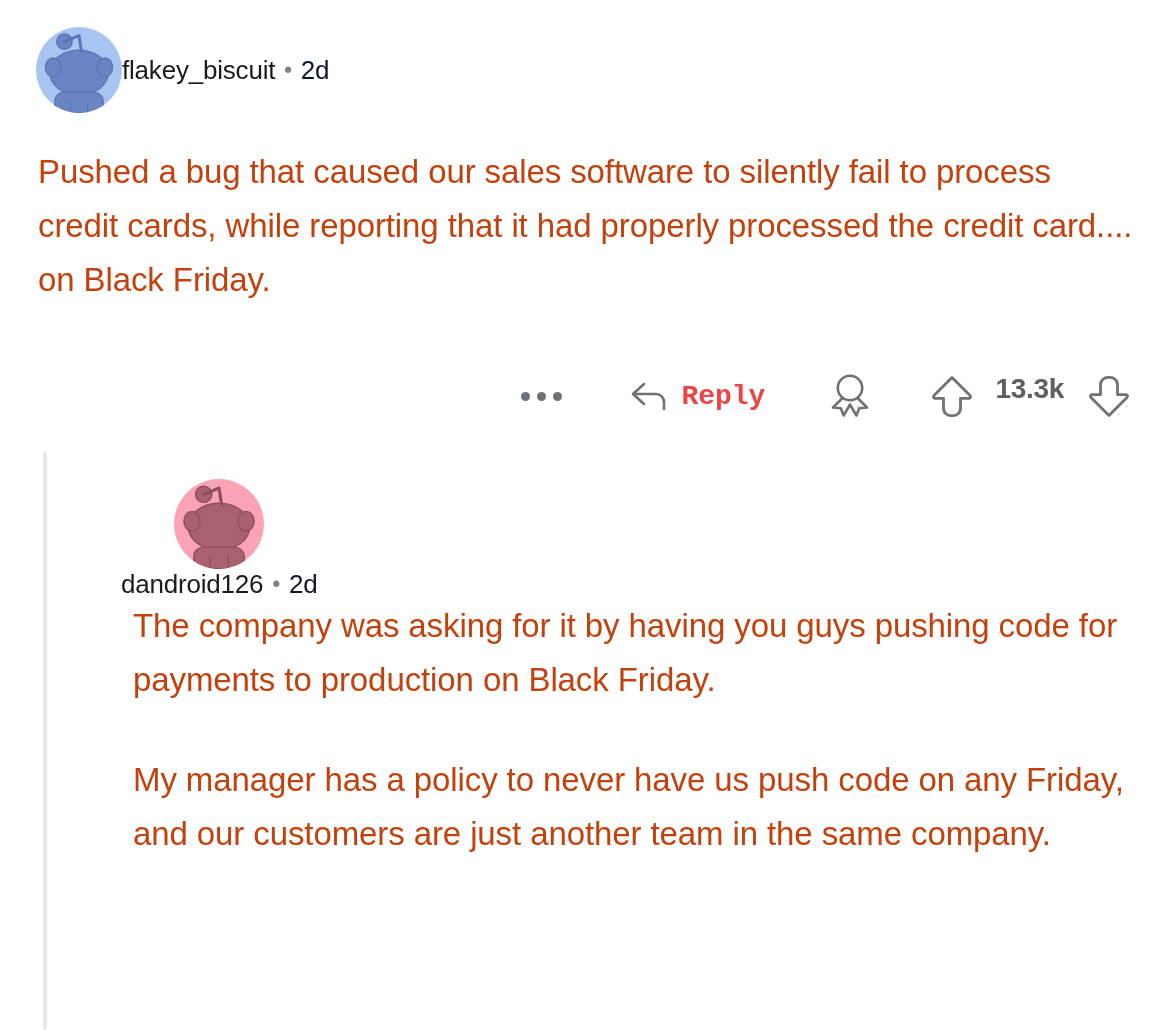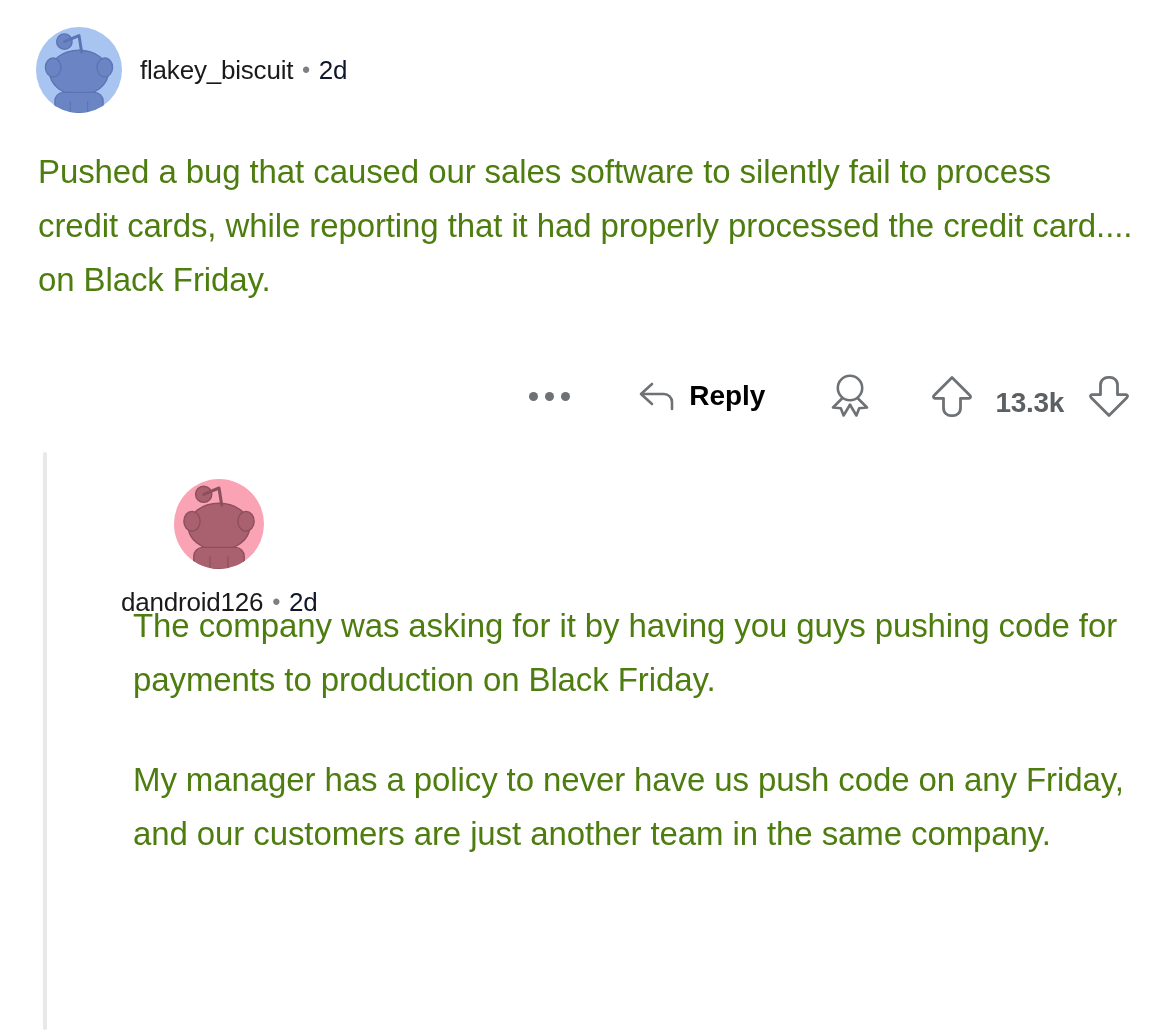--- a/index.html
+++ b/index.html
@@ -20,21 +20,20 @@
   
   .comment-root {
     position: absolute;
     left: 0; top: 0;
     width: 1170px;
   }
 
   .comment-header {
     display: flex;
     align-items: center;
-    gap: 18px;
   }
 
   .avatar {
     border-radius: 50%;
     flex: 0 0 auto;
     position: relative;
     overflow: hidden;
   }
   .avatar svg { display: block; width: 100%; height: 100%; }
 
@@ -53,21 +52,21 @@
     top: -2px;
   }
   .timestamp {
     color: #0f172a;
     font-weight: normal;
   }
 
   .comment-body {
     font-size: 33px;
     line-height: 1.64;
-    color: #4d7c0f;
+    color: #c2410c;
     letter-spacing: -0.1px;
   }
   .comment-body p { margin: 0; }
   .comment-body p + p { margin-top: 46px; }
 
   
   .action-bar {
     display: flex;
     align-items: center;
     justify-content: flex-end;
@@ -92,26 +91,27 @@
     border-radius: 50%;
     background: #6e7275;
   }
 
   .reply-btn {
     display: flex;
     align-items: center;
     gap: 13px;
     font-size: 28px;
     font-weight: bold;
-    color: #000000;
+    color: #ef4444;
+    font-family: Liberation Mono, monospace;
   }
 
   .vote-group {
     display: flex;
-    align-items: flex-end;
+    align-items: flex-start;
   }
   .vote-count {
     font-size: 28px;
     font-weight: bold;
     color: #5c6063;
     letter-spacing: -0.3px;
     white-space: nowrap;
   }
 
   svg.ico { display: block; }

